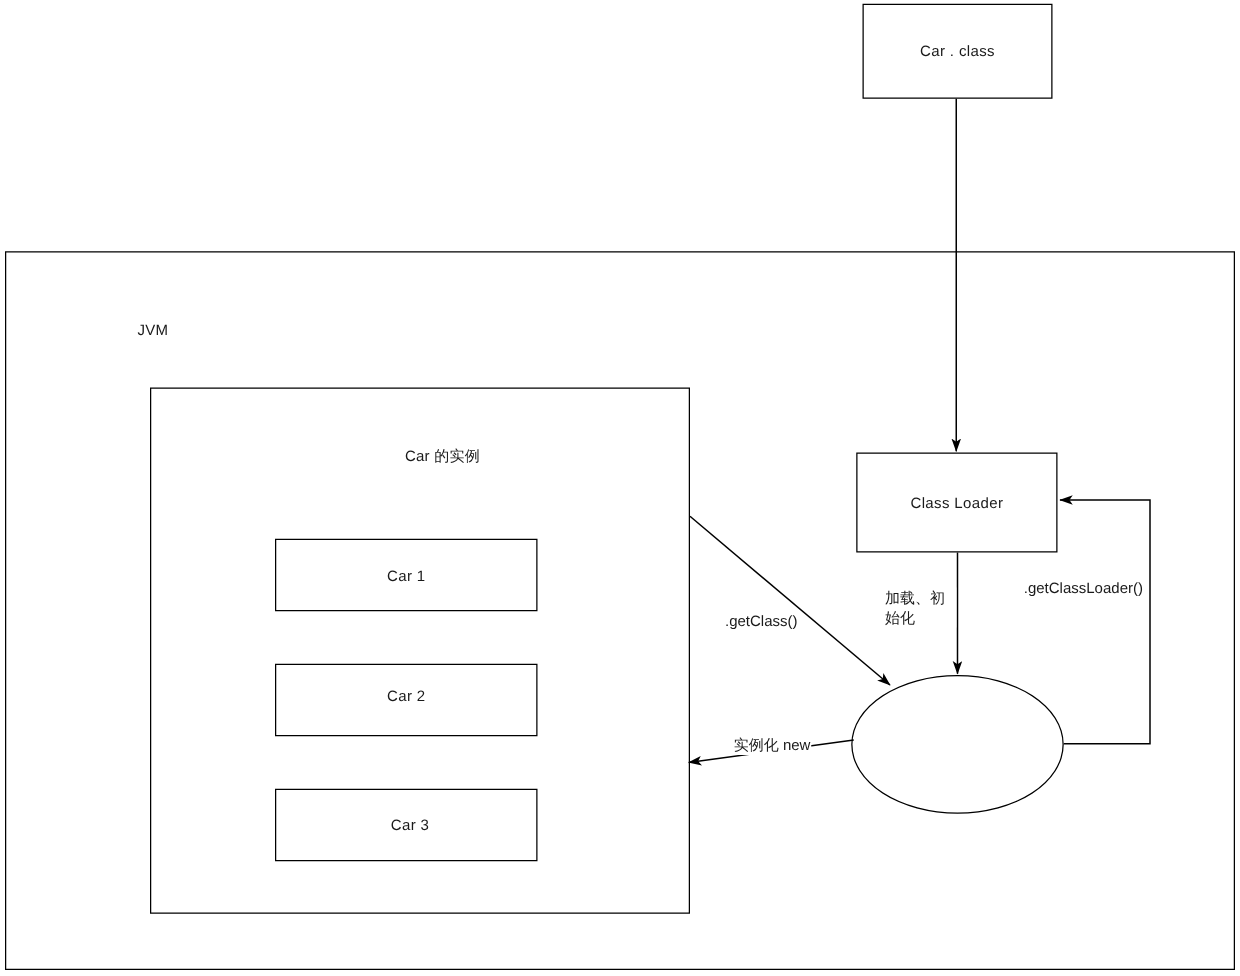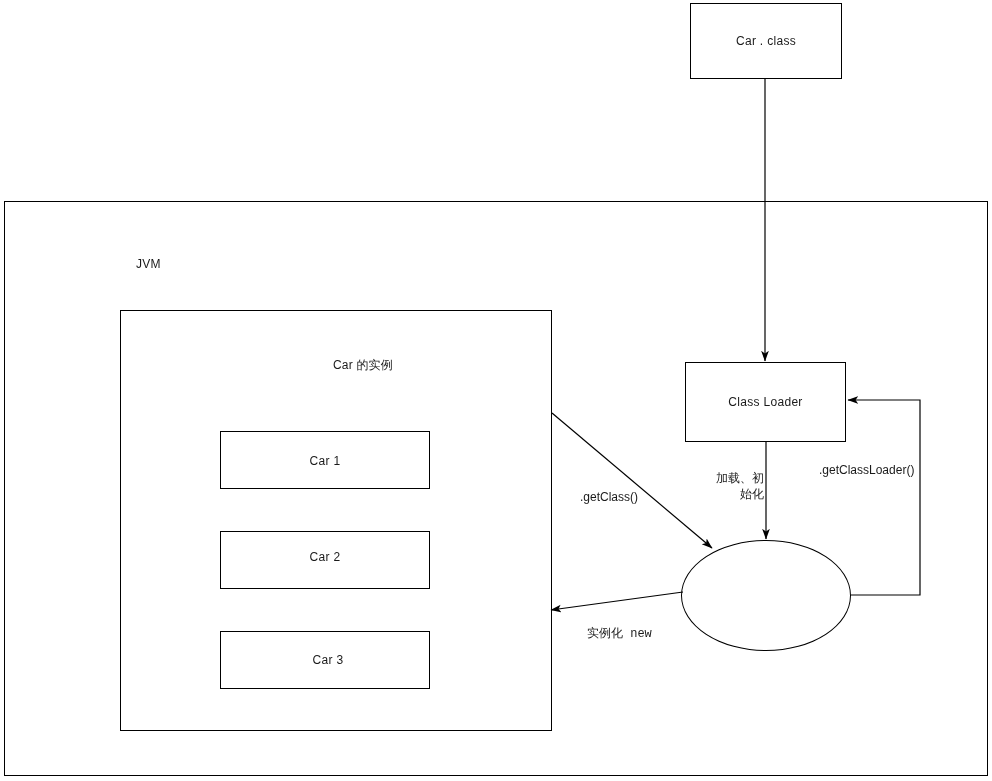--- a/index.html
+++ b/index.html
@@ -82,40 +82,40 @@
 
     <line x1="552" y1="413" x2="712" y2="548" stroke="#000000" stroke-width="1.2" marker-end="url(#arrow)"></line>
 
     <line x1="683" y1="592" x2="551" y2="610" stroke="#000000" stroke-width="1.2" marker-end="url(#arrow)"></line>
   </svg>
 
   <div class="shape" style="left:690px; top:3px; width:152px; height:76px;"></div>
   <div class="boxlabel" style="left:690px; top:3px; width:152px; height:76px;">Car . class</div>
 
   <div class="shape" style="left:4px; top:201px; width:984px; height:575px;"></div>
-  <div class="lbl" style="left:136px; top:257px;">JVM</div>
+  <div class="lbl" style="left:110px; top:257px;">JVM</div>
 
   <div class="shape" style="left:120px; top:310px; width:432px; height:421px;"></div>
-  <div class="lbl center" style="left:131px; top:358px; width:464px;">Car 的实例</div>
+  <div class="lbl center" style="left:122px; top:358px; width:464px;">Car 的实例</div>
 
   <div class="shape" style="left:220px; top:431px; width:210px; height:58px;"></div>
   <div class="boxlabel" style="left:220px; top:431px; width:210px; height:60px;">Car  1</div>
 
   <div class="shape" style="left:220px; top:531px; width:210px; height:58px;"></div>
   <div class="boxlabel" style="left:220px; top:531px; width:210px; height:52px;">Car  2</div>
 
   <div class="shape" style="left:220px; top:631px; width:210px; height:58px;"></div>
   <div class="boxlabel" style="left:220px; top:631px; width:216px; height:58px;">Car  3</div>
 
   <div class="shape" style="left:685px; top:362px; width:161px; height:80px;"></div>
   <div class="boxlabel" style="left:685px; top:362px; width:161px; height:80px;">Class  Loader</div>
 
   <div class="shape" style="left:681px; top:540px; width:170px; height:111px; border-radius:50%;"></div>
 
-  <div class="edge-label center" style="left:707px; top:470px; width:56px; text-align:right;">加载、初始化</div>
+  <div class="edge-label center" style="left:707px; top:470px; width:56px; text-align:left;">加载、初始化</div>
 
   <div class="edge-label" style="left:818px; top:462px;">.getClassLoader()</div>
 
   <div class="edge-label" style="left:579px; top:489px;">.getClass()</div>
 
-  <div class="edge-label" style="left:586px; top:626px;font-family:Liberation Mono, monospace;">实例化 new</div>
+  <div class="edge-label" style="left:586px; top:588px;">实例化 new</div>
 
 </div>
 
 </body></html>

